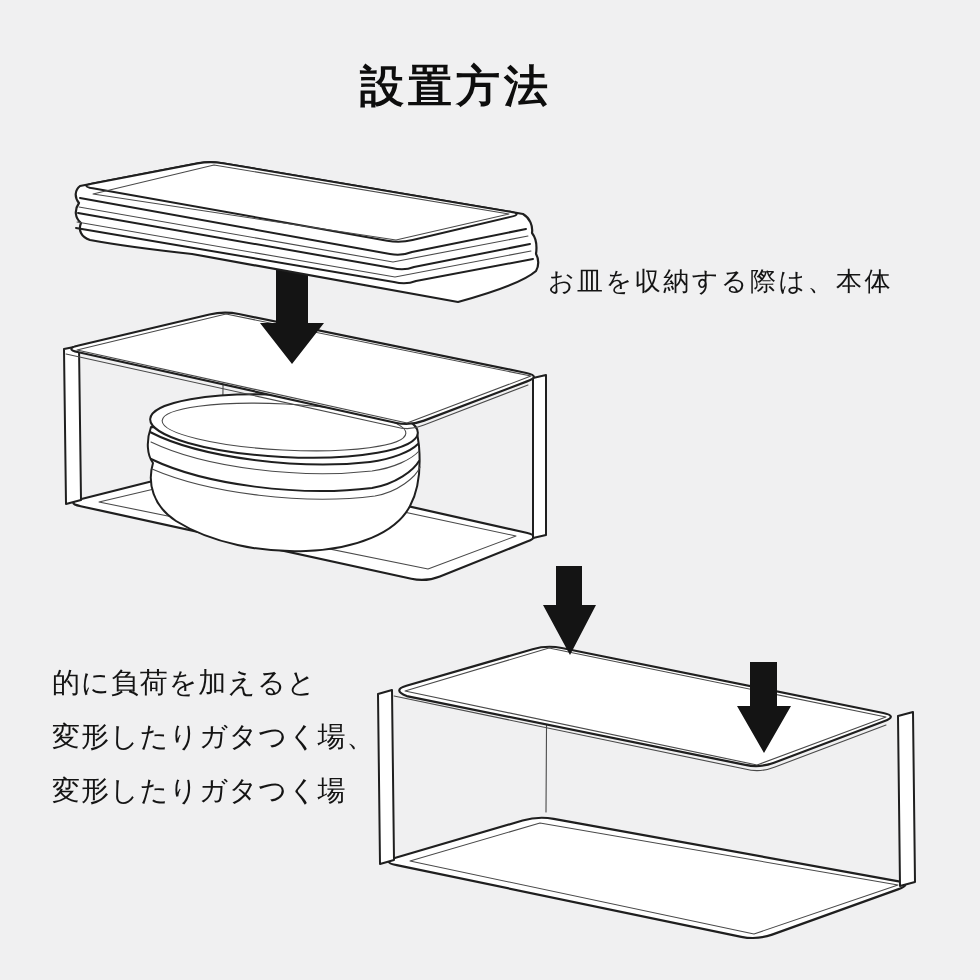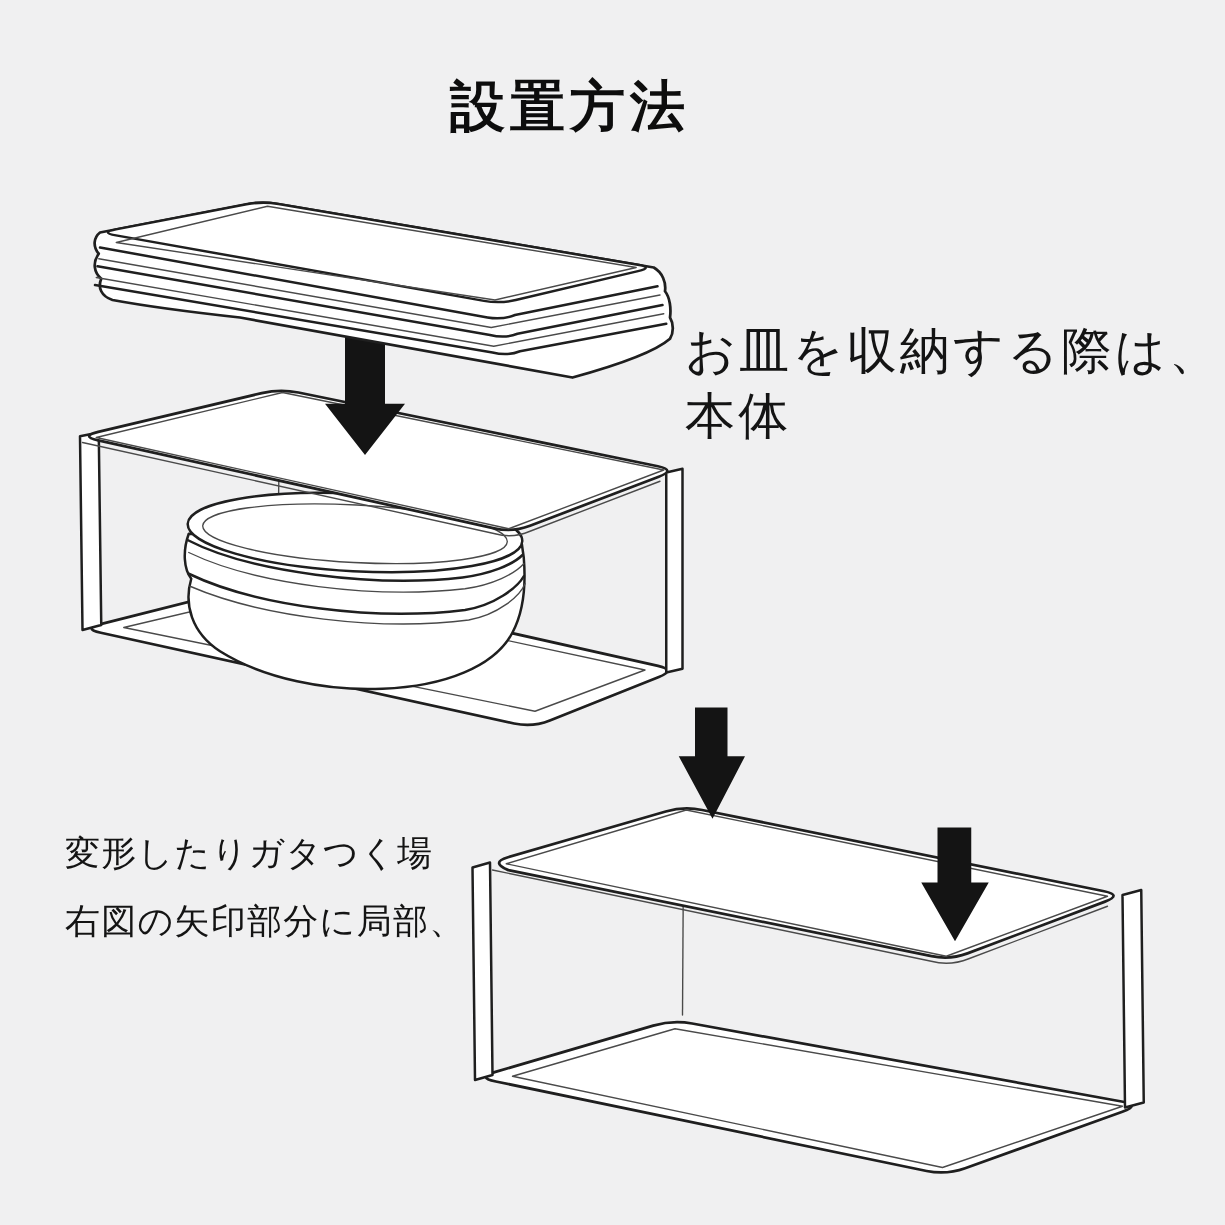--- a/index.html
+++ b/index.html
@@ -13,21 +13,21 @@
     background:var(--bg);
     font-family:"Liberation Sans","DejaVu Sans",sans-serif;
     color:var(--ink);
   }
   .title{
     position:absolute;top:60px;left:0;width:912px;
     text-align:center;font-size:44px;font-weight:700;
     letter-spacing:4px;line-height:1.2;color:#0d0d0d;
   }
   .caption{position:absolute;font-weight:400;}
-  .caption-top{left:548px;top:255px;font-size:40px;line-height:52px;letter-spacing:2.5px;}
+  .caption-top{left:548px;top:255px;font-size:26px;line-height:52px;letter-spacing:2.5px;}
   .caption-bottom{left:52px;top:656px;font-size:28px;line-height:54px;letter-spacing:1px;}
   svg{position:absolute;display:block;}
   .svg-top{left:40px;top:140px;}
   .svg-bottom{left:370px;top:555px;}
   .ln2{fill:none;stroke:var(--line);stroke-width:2;stroke-linecap:round;stroke-linejoin:round;}
   .panel{fill:var(--paper);stroke:var(--line);stroke-width:2.2;stroke-linecap:round;stroke-linejoin:round;}
   .panel2{fill:var(--paper);stroke:var(--line);stroke-width:2;stroke-linecap:round;stroke-linejoin:round;}
   .thin{fill:none;stroke:var(--thin);stroke-width:1.1;stroke-linecap:round;stroke-linejoin:round;}
   .arrow{fill:var(--arrow);stroke:none;}
 </style>
@@ -93,17 +93,18 @@
 
     <path class="arrow" d="M556,566 L582,566 L582,605 L596,605 L570,655 L543,605 L556,605 Z"></path>
     <path class="arrow" d="M750,662 L777,662 L777,706 L791,706 L764,753 L737,706 L750,706 Z"></path>
   </svg>
 
   <div class="caption caption-top">
     <div>お皿を収納する際は、本体</div>
   </div>
 
   <div class="caption caption-bottom">
+    <div>的に負荷を加えると</div>
+    <div>変形したりガタつく場、</div>
     <div>変形したりガタつく場</div>
-    <div>右図の矢印部分に局部、</div>
   </div>
 
 </div>
 
 </body></html>

